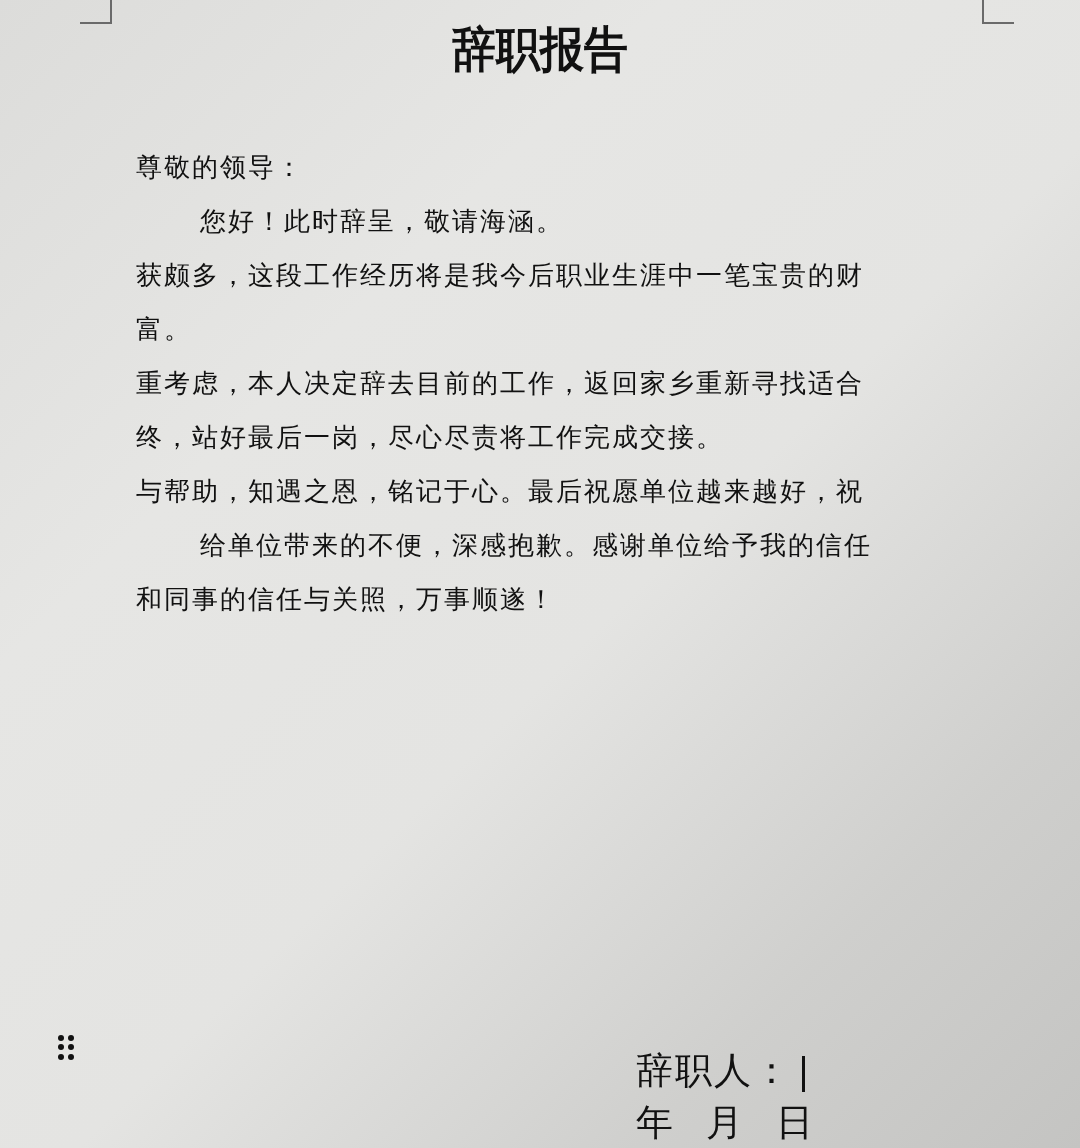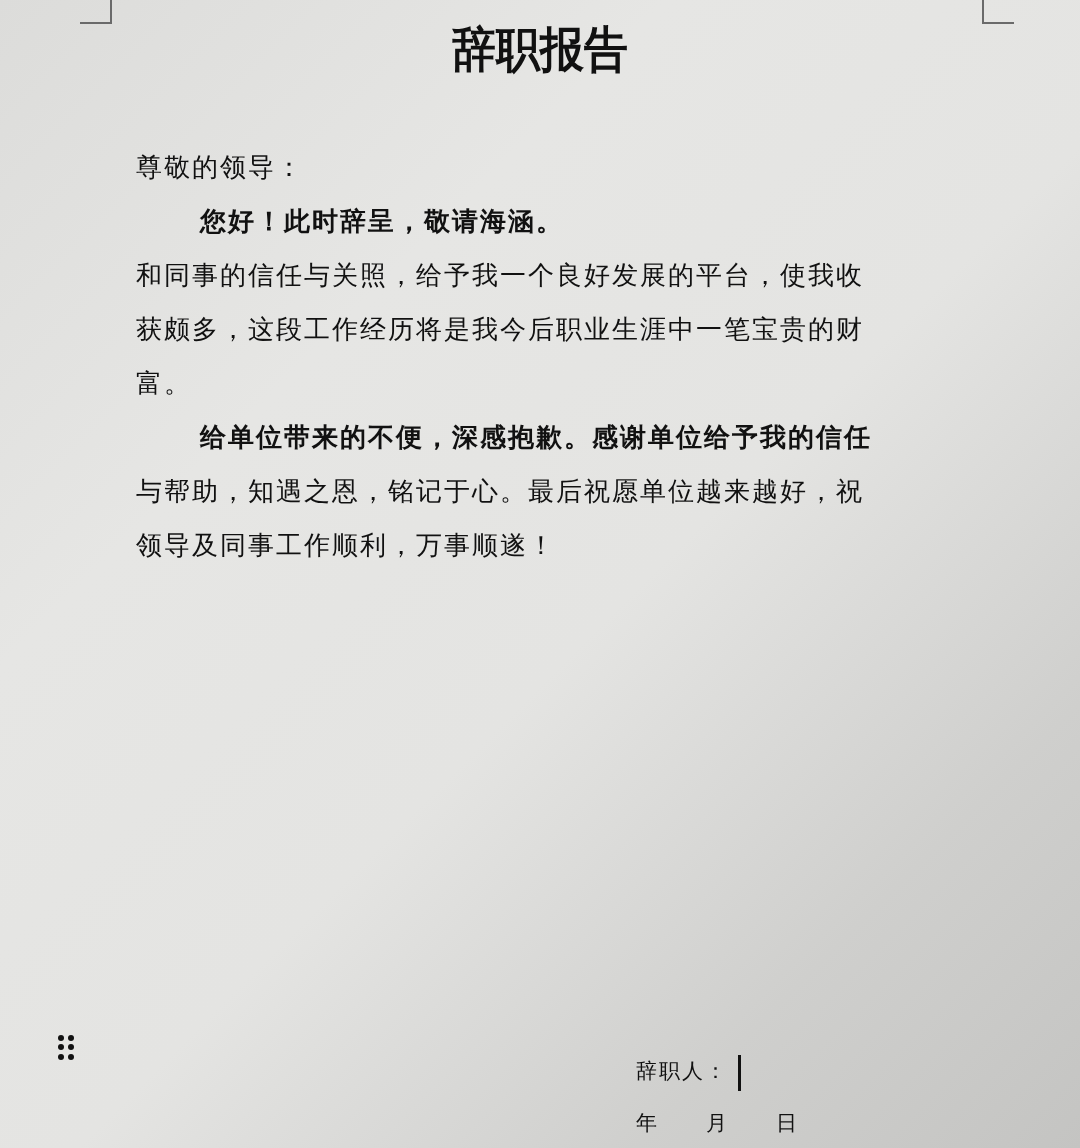--- a/index.html
+++ b/index.html
@@ -12,54 +12,55 @@
   .corner { position:absolute; border-color:#6a6a6a; border-style:solid; width:30px; height:22px; }
   .corner-tl { left:80px; top:0; border-width:0 2px 2px 0; }
   .corner-tr { left:982px; top:0; border-width:0 0 2px 2px; }
   .title {
     position:absolute; left:0; width:1080px; top:18px; text-align:center;
     font-size:44px; font-weight:bold; letter-spacing:0px;
     transform: scaleY(1.1); transform-origin: top center;
   }
   .body { position:absolute; left:118px; top:140px; width:860px; font-size:26px; line-height:54px; letter-spacing:2px;margin-left:18px; }
   .line { white-space:nowrap; height:54px; }
-  .indent { padding-left:64px;font-weight:bold; }
+  .indent { padding-left:64px; }
   .drag-handle {
     position:absolute; left:58px; top:1035px; width:18px; height:26px;
     display:grid; grid-template-columns: 8px 8px; grid-gap:2px; 
   }
   .drag-handle span { width:6px; height:6px; border-radius:50%; background:#111; display:block; }
-  .sign { position:absolute; left:636px; top:1045px; font-size:21px; letter-spacing:2px; }
+  .sign { position:absolute; left:636px; top:1045px; font-size:37px; letter-spacing:2px; }
   .sign .row { height:52px; line-height:52px; white-space:nowrap; }
   .cursor { display:inline-block; width:3px; height:36px; background:#111; vertical-align:middle; margin-left:10px; }
   .date span { display:inline-block; }
   .date .y { width:70px; }
   .date .m { width:70px; }
 </style>
 </head>
 <body>
 
 <div class="corner corner-tl"></div>
 <div class="corner corner-tr"></div>
 
 <div class="title">辞职报告</div>
 
 <div class="body">
   <div class="line">尊敬的领导：</div>
 
   <div class="line indent">您好！此时辞呈，敬请海涵。</div>
 
-  <div class="line">和同事的信任与关照，给予我一个良好发展的平台，使我收</div>
   <div class="line">获颇多，这段工作经历将是我今后职业生涯中一笔宝贵的财</div>
   <div class="line">富。</div>
 
+  <div class="line">重考虑，本人决定辞去目前的工作，返回家乡重新寻找适合</div>
+  <div class="line">终，站好最后一岗，尽心尽责将工作完成交接。</div>
 
+  <div class="line">与帮助，知遇之恩，铭记于心。最后祝愿单位越来越好，祝</div>
   <div class="line indent">给单位带来的不便，深感抱歉。感谢单位给予我的信任</div>
-  <div class="line">与帮助，知遇之恩，铭记于心。最后祝愿单位越来越好，祝</div>
-  <div class="line">领导及同事工作顺利，万事顺遂！</div>
+  <div class="line">和同事的信任与关照，万事顺遂！</div>
 
 </div>
 
 <div class="drag-handle">
   <span></span>
     <span></span>
     <span></span>
     <span></span>
     <span></span>
     <span></span>

